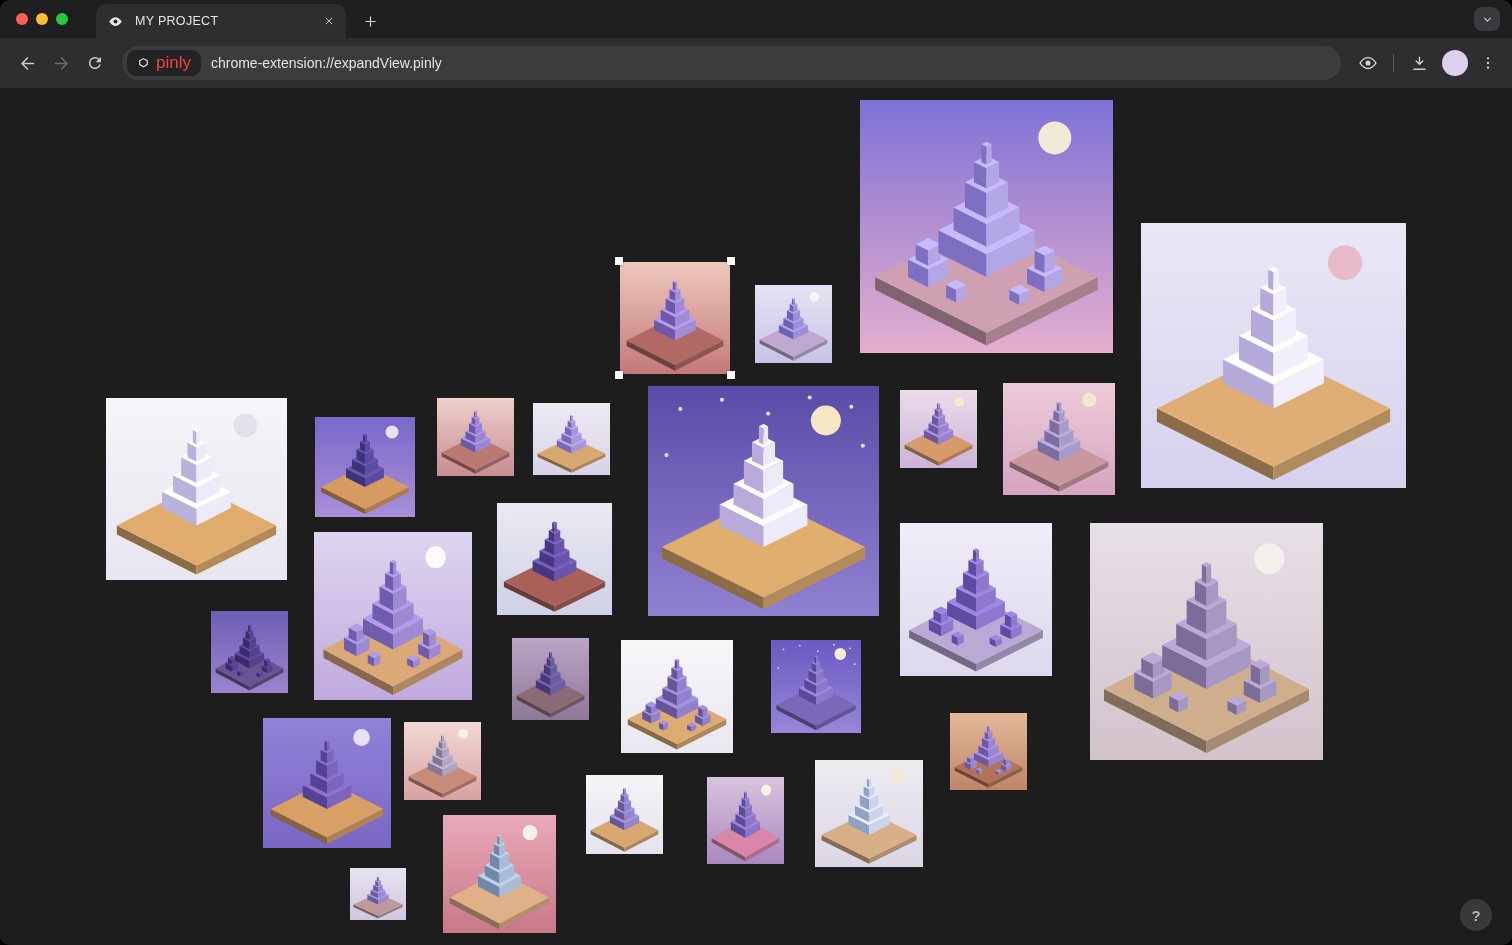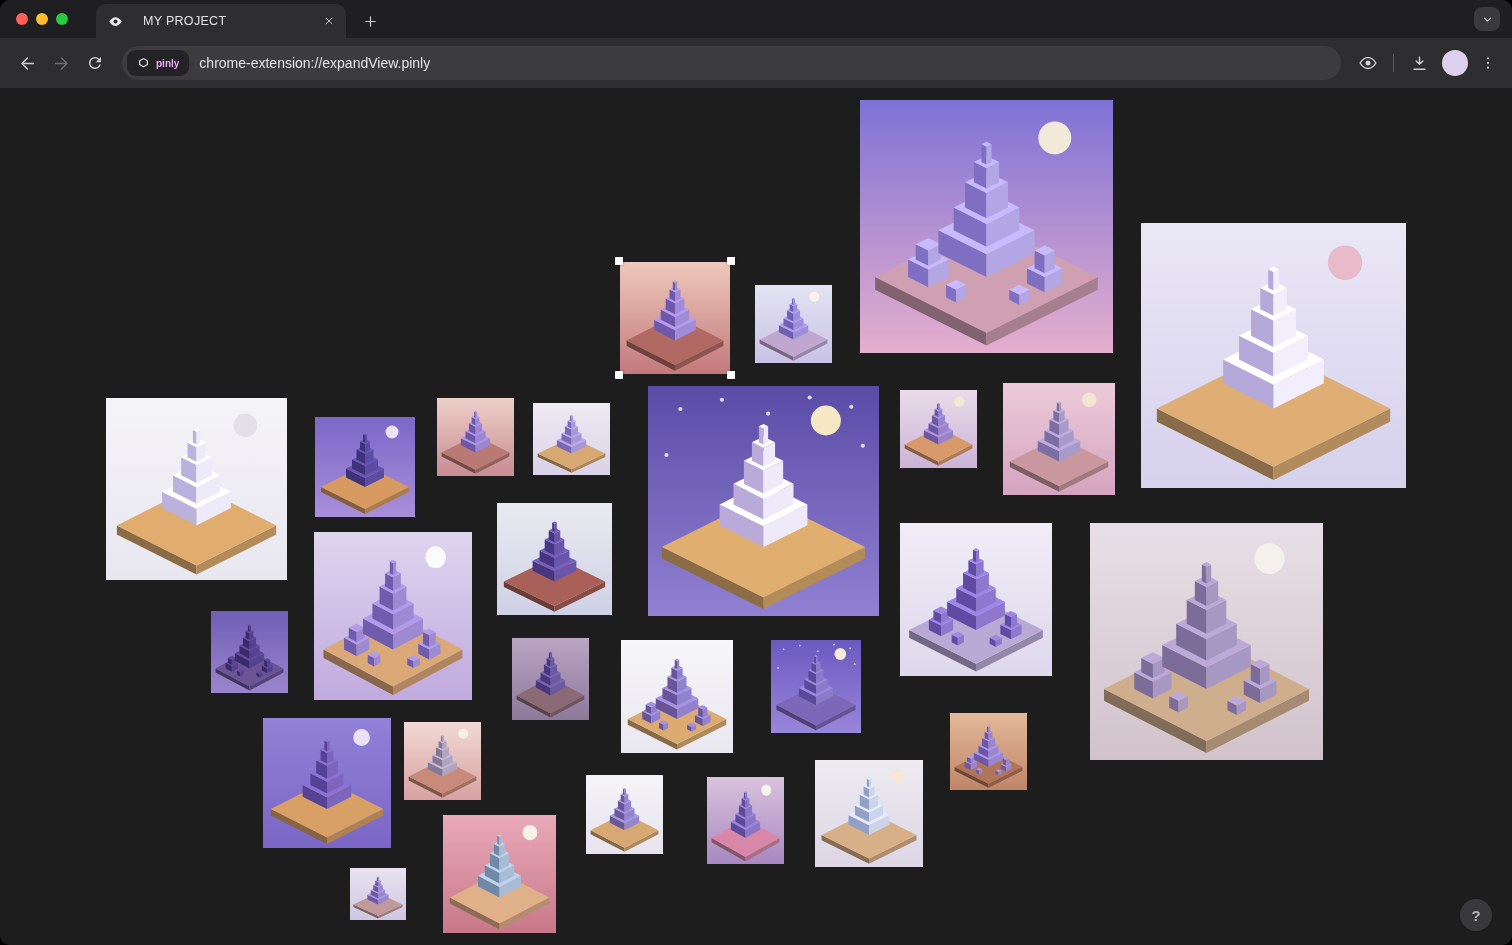--- a/index.html
+++ b/index.html
@@ -2,35 +2,35 @@
 <html><head>
 <meta charset="utf-8">
 <style>
   html,body{margin:0;padding:0;background:#000;font-family:"Liberation Sans",sans-serif;}
   .window{position:relative;width:1512px;height:945px;border-radius:10px;overflow:hidden;background:#1d1d1d;}
 
   
   .tabstrip{height:38px;background:#1f1f21;display:flex;align-items:flex-end;position:relative;}
   .traffic{display:flex;gap:8px;padding:0 16px;align-items:center;height:38px;}
   .traffic span{width:12px;height:12px;border-radius:50%;display:block;}
-  .tab{display:flex;align-items:center;gap:20px;width:230px;height:34px;background:#2e2e30;
+  .tab{display:flex;align-items:center;gap:12px;width:230px;height:34px;background:#2e2e30;
        border-radius:10px 10px 0 0;padding:0 8px 0 12px;margin-left:12px;justify-content:space-between;}
   .tab-title{flex:1;font-size:12.5px;color:#e3e3e3;letter-spacing:.3px;white-space:nowrap;overflow:hidden;}
   .icon-btn{display:grid;place-items:center;border-radius:50%;cursor:default;}
   .tab-close{width:18px;height:18px;}
   .newtab{width:28px;height:28px;margin:0 0 3px 10px;display:grid;place-items:center;border-radius:50%;}
   .tabsearch{position:absolute;right:12px;top:7px;width:26px;height:24px;border-radius:8px;background:#3a3a3e;display:grid;place-items:center;}
 
   
   .toolbar{height:50px;background:#2e2e30;display:flex;align-items:center;padding:0 10px;}
   .tbtn{width:34px;height:34px;display:grid;place-items:center;border-radius:50%;}
   .omnibox{flex:1;height:34px;background:#3c3c3f;border-radius:17px;display:flex;align-items:center;
            padding:0 14px 0 5px;margin:0 10px;gap:10px;min-width:0;}
   .chip{display:flex;align-items:center;gap:6px;background:#232326;border-radius:9px;height:26px;padding:0 10px;}
-  .chip-label{font-weight:bold;font-size:10px;color:#f0abfc;}
+  .chip-label{font-weight:normal;font-size:17px;color:#ef4444;}
   .url{font-size:14px;color:#e4e4e4;white-space:nowrap;overflow:hidden;}
   .divider{width:1px;height:18px;background:#5a5a5a;margin:0 8px;}
   .avatar{width:26px;height:26px;border-radius:50%;margin:0 6px;}
 
   
   .canvas{position:relative;width:100%;height:857px;background:#1d1d1d;overflow:hidden;}
   .cimg{position:absolute;}
   .cimg svg{display:block;width:100%;height:100%;}
   .cimg.selected{z-index:2;}
   .handle{position:absolute;width:8px;height:8px;background:#ffffff;box-shadow:0 0 2px rgba(0,0,0,.6);}

